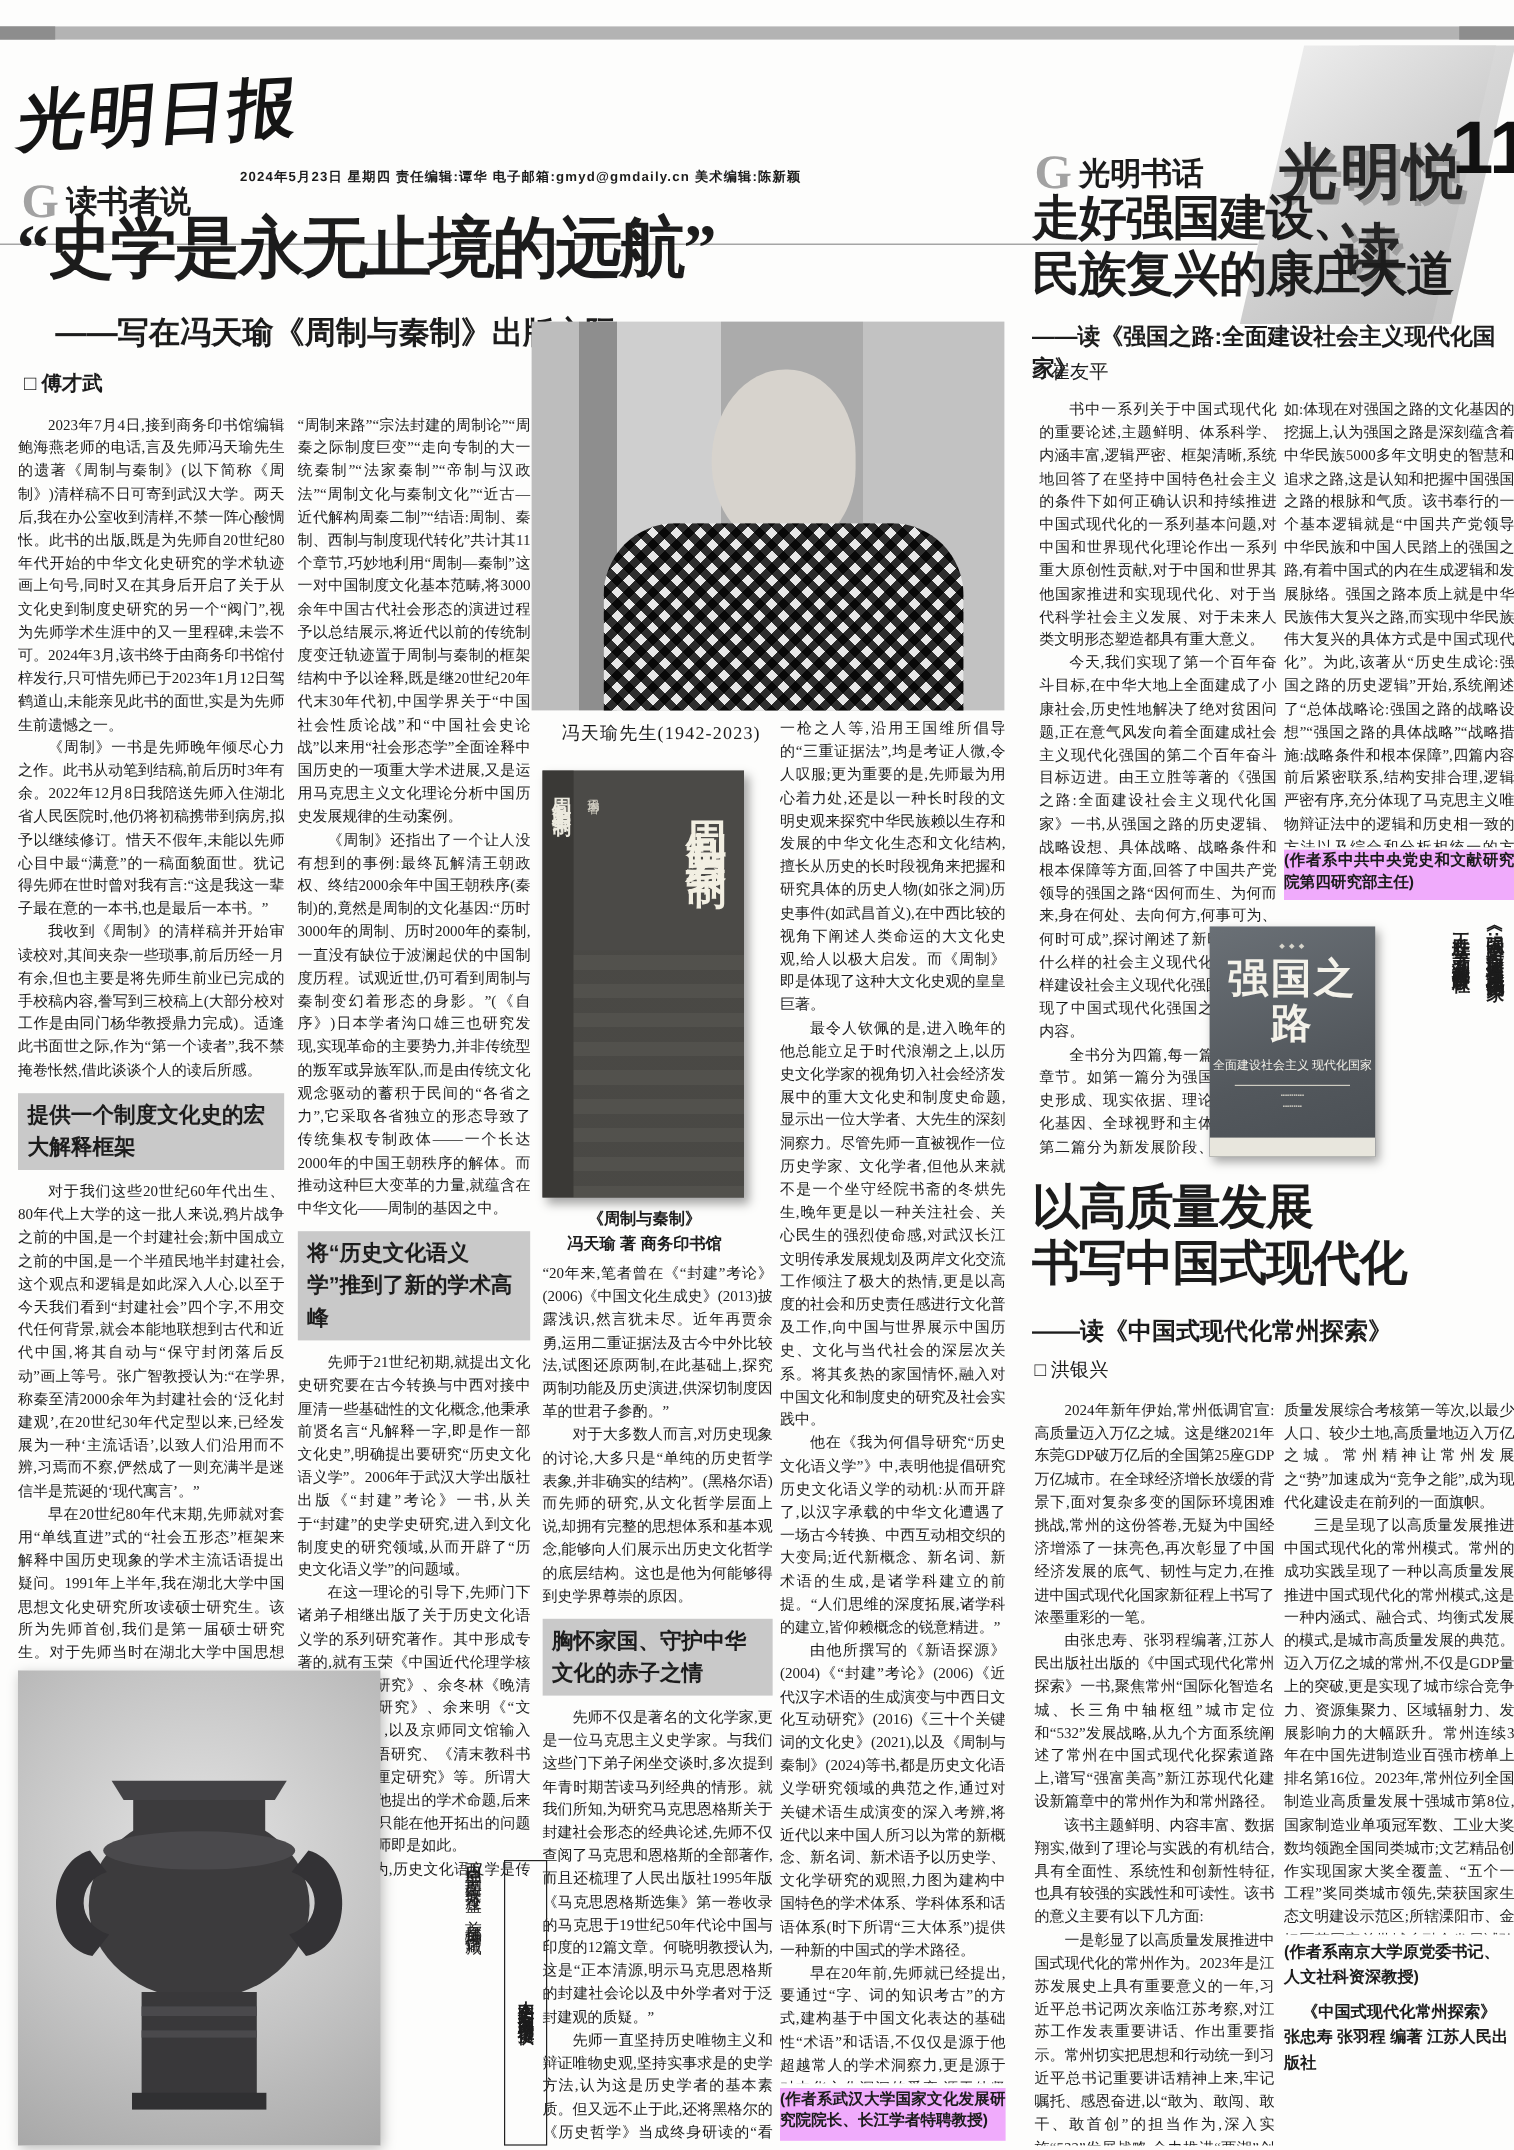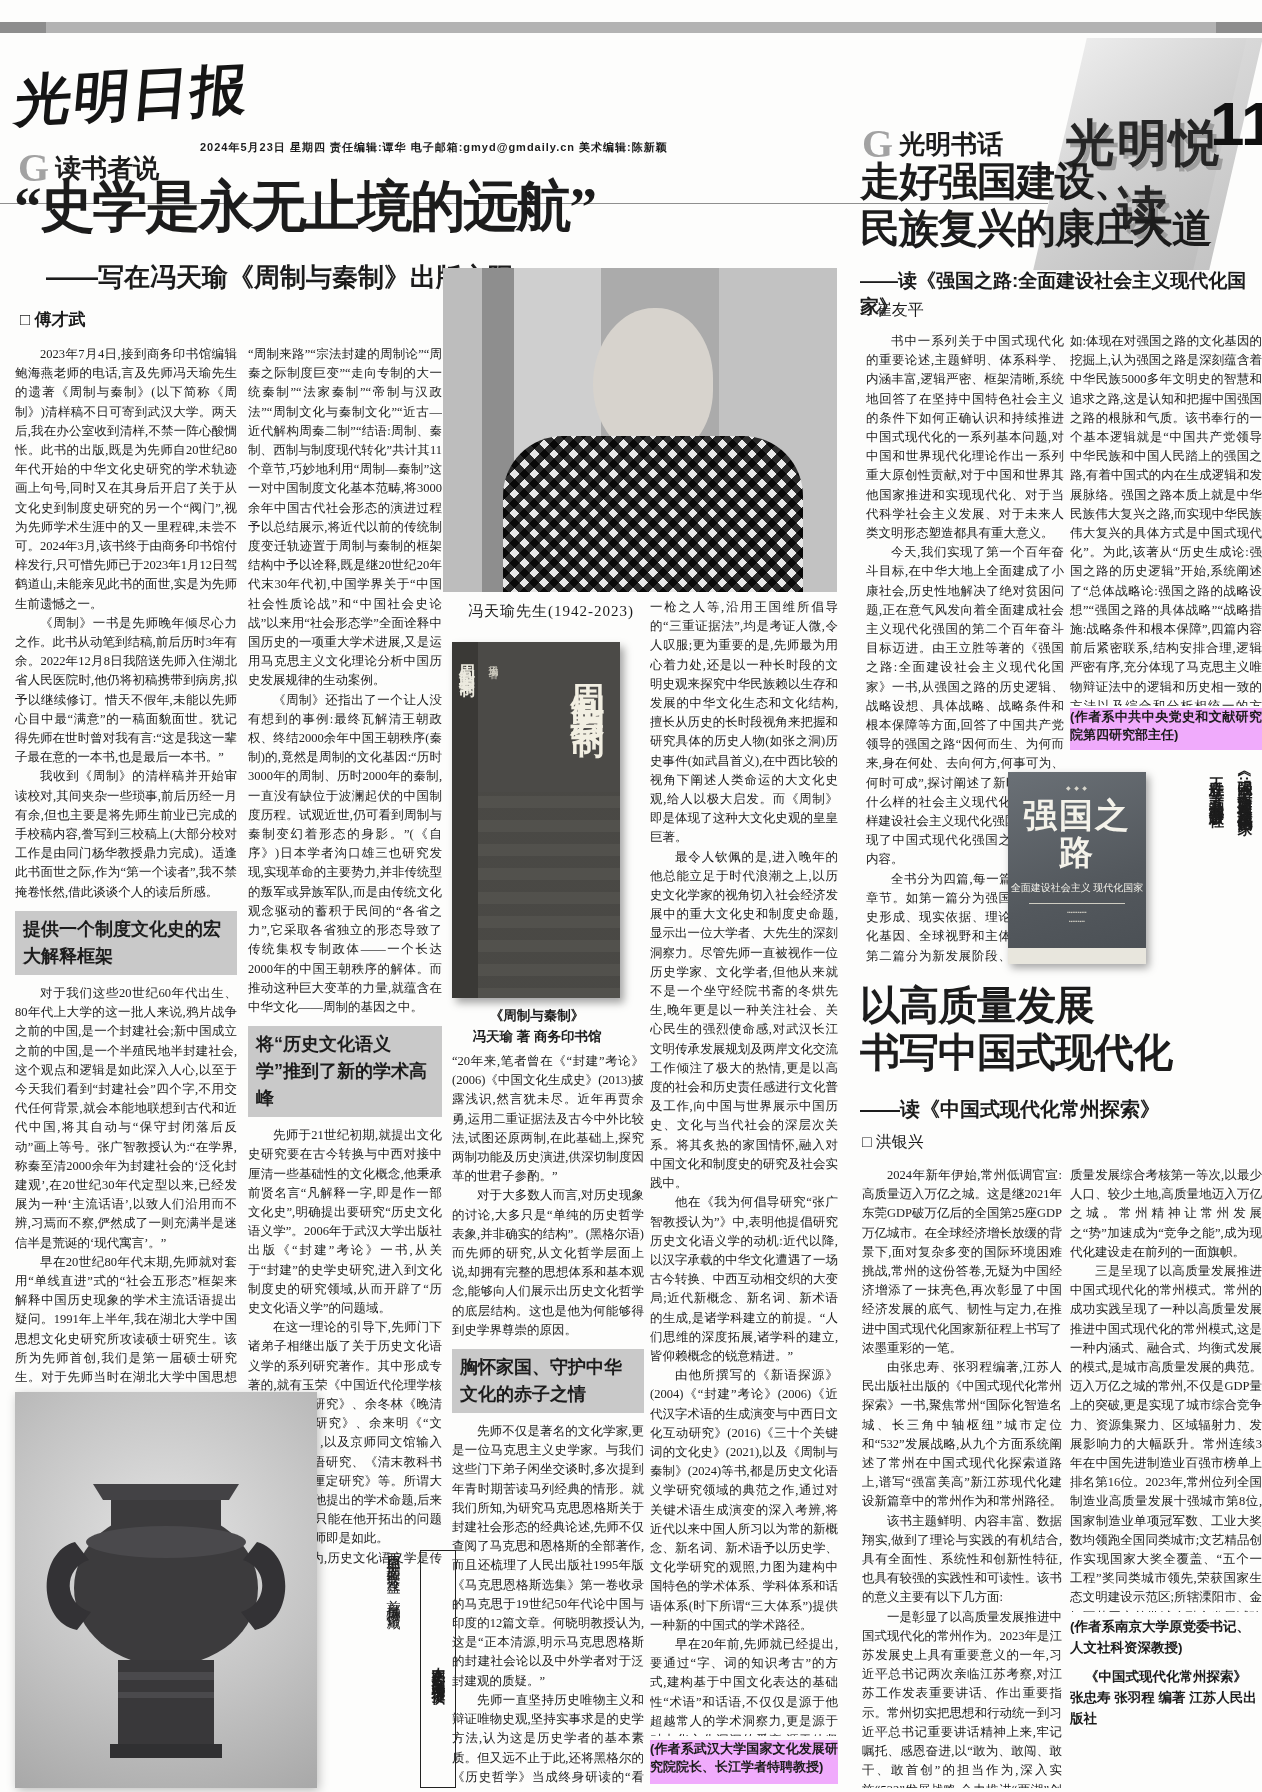--- a/index.html
+++ b/index.html
@@ -176,21 +176,21 @@
     <p>对于大多数人而言,对历史现象的讨论,大多只是“单纯的历史哲学表象,并非确实的结构”。(黑格尔语)而先师的研究,从文化哲学层面上说,却拥有完整的思想体系和基本观念,能够向人们展示出历史文化哲学的底层结构。这也是他为何能够得到史学界尊崇的原因。</p>
     <div class="subhead">胸怀家国、守护中华文化的赤子之情</div>
     <p>先师不仅是著名的文化学家,更是一位马克思主义史学家。与我们这些门下弟子闲坐交谈时,多次提到年青时期苦读马列经典的情形。就我们所知,为研究马克思恩格斯关于封建社会形态的经典论述,先师不仅查阅了马克思和恩格斯的全部著作,而且还梳理了人民出版社1995年版《马克思恩格斯选集》第一卷收录的马克思于19世纪50年代论中国与印度的12篇文章。何晓明教授认为,这是“正本清源,明示马克思恩格斯的封建社会论以及中外学者对于泛封建观的质疑。”</p>
     <p>先师一直坚持历史唯物主义和辩证唯物史观,坚持实事求是的史学方法,认为这是历史学者的基本素质。但又远不止于此,还将黑格尔的《历史哲学》当成终身研读的“看家书”。正是基于历史唯物主义和辩证唯物史观的方法论,先师终其一生,践行求真务实,只说真话。他作为武大国家文化发展研究院的学术委员会主任,给我们院题写的院训是“不唯上、不唯书、只唯实”,并专门为我院题词“说一尺,不如行一寸”,除了勉励我们一切从事实与史实出发之外,还鼓励我们大力开展社会文化调查。这也是先师一生奉行的立身之本、处世之道和治学之基。</p>
 
   </div>
 
   <div class="abs col" style="left:650px; top:598px; width:188px; height:1138px;">
     <p class="cont">一枪之人等,沿用王国维所倡导的“三重证据法”,均是考证人微,令人叹服;更为重要的是,先师最为用心着力处,还是以一种长时段的文明史观来探究中华民族赖以生存和发展的中华文化生态和文化结构,擅长从历史的长时段视角来把握和研究具体的历史人物(如张之洞)历史事件(如武昌首义),在中西比较的视角下阐述人类命运的大文化史观,给人以极大启发。而《周制》即是体现了这种大文化史观的皇皇巨著。</p>
     <p>最令人钦佩的是,进入晚年的他总能立足于时代浪潮之上,以历史文化学家的视角切入社会经济发展中的重大文化史和制度史命题,显示出一位大学者、大先生的深刻洞察力。尽管先师一直被视作一位历史学家、文化学者,但他从来就不是一个坐守经院书斋的冬烘先生,晚年更是以一种关注社会、关心民生的强烈使命感,对武汉长江文明传承发展规划及两岸文化交流工作倾注了极大的热情,更是以高度的社会和历史责任感进行文化普及工作,向中国与世界展示中国历史、文化与当代社会的深层次关系。将其炙热的家国情怀,融入对中国文化和制度史的研究及社会实践中。</p>
-    <p>他在《我为何倡导研究“张广智教授认为”》中,表明他提倡研究历史文化语义学的动机:近代以降,以汉字承载的中华文化遭遇了一场古今转换、中西互动相交织的大变局;近代新概念、新名词、新术语的生成,是诸学科建立的前提。“人们思维的深度拓展,诸学科的建立,皆仰赖概念的锐意精进。”</p>
+    <p>他在《我为何倡导研究“历史文化语义学”》中,表明他提倡研究历史文化语义学的动机:从而开辟了,以汉字承载的中华文化遭遇了一场古今转换、中西互动相交织的大变局;近代新概念、新名词、新术语的生成,是诸学科建立的前提。“人们思维的深度拓展,诸学科的建立,皆仰赖概念的锐意精进。”</p>
     <p>由他所撰写的《新语探源》(2004)《“封建”考论》(2006)《近代汉字术语的生成演变与中西日文化互动研究》(2016)《三十个关键词的文化史》(2021),以及《周制与秦制》(2024)等书,都是历史文化语义学研究领域的典范之作,通过对关键术语生成演变的深入考辨,将近代以来中国人所习以为常的新概念、新名词、新术语予以历史学、文化学研究的观照,力图为建构中国特色的学术体系、学科体系和话语体系(时下所谓“三大体系”)提供一种新的中国式的学术路径。</p>
     <p>早在20年前,先师就已经提出,要通过“字、词的知识考古”的方式,建构基于中国文化表达的基础性“术语”和话语,不仅仅是源于他超越常人的学术洞察力,更是源于对中华文化深沉的爱恋,源于他坚定的“中华文化本位”立场:“(历史语义学)将彰显汉字文化生生不息的活力及近代文化的‘中国元素’,使人们认识到:所谓西学东渐并非西方文化的简单移植,那种认为近代以来中国思想学术界全然陷入‘西方话语霸权’之下的‘失语症’的判断并不符合历史实际。而昭示古今演绎、中外涵化的正途,为现代文化的健康发展提供历史文化资源,则是‘历史文化语义学’的现实关怀。”</p>
 
   </div>
   <div class="abs attr" style="left:650px; top:1740px; width:188px; height:44px;">(作者系武汉大学国家文化发展研究院院长、长江学者特聘教授)</div>
 
   <div class="abs bronze" style="left:15px; top:1392px; width:302px; height:396px;">
     <svg width="302" height="396" viewBox="0 0 302 396">
       <ellipse cx="151" cy="196" rx="92" ry="78" fill="#3c3b3d"></ellipse>
       <rect x="96" y="108" width="110" height="46" fill="#3c3b3d"></rect>

